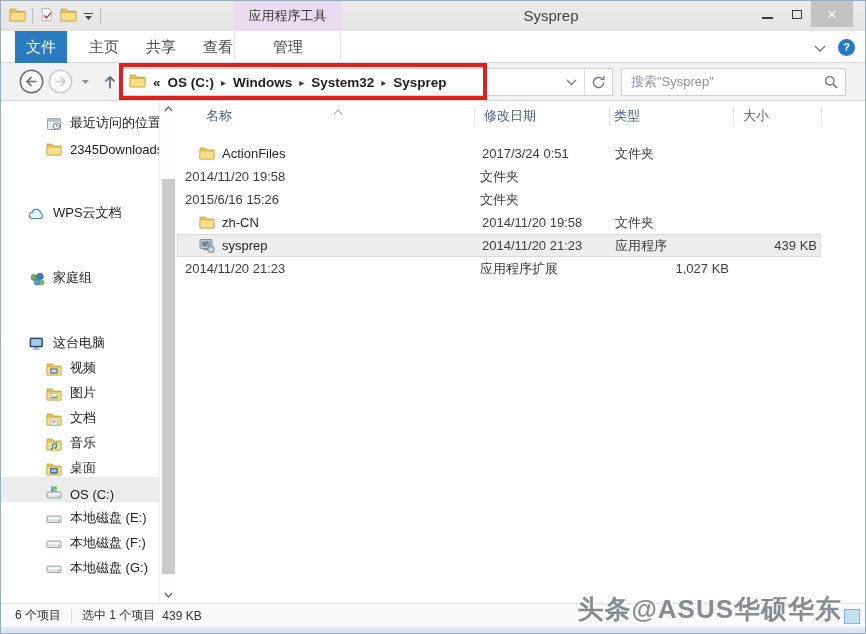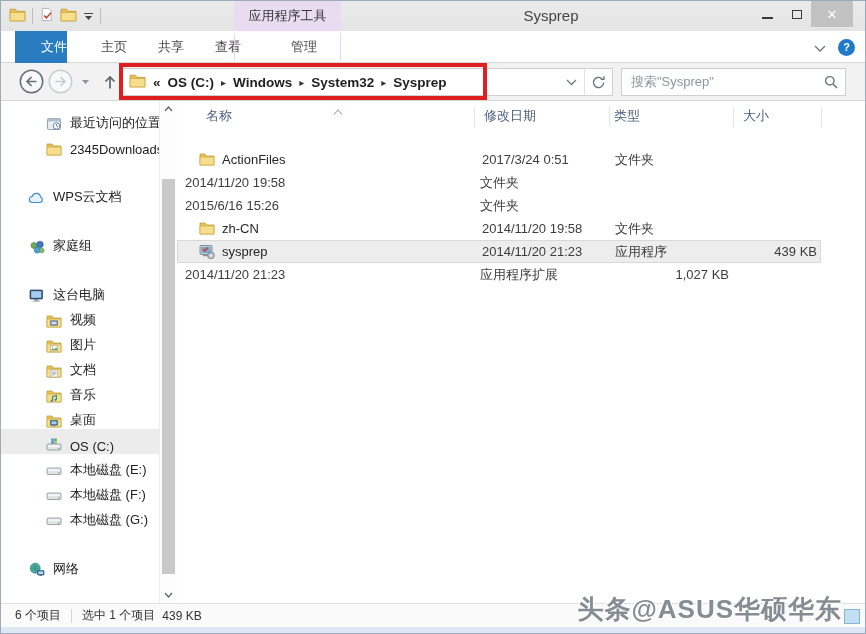--- a/index.html
+++ b/index.html
@@ -17,21 +17,21 @@
   .winbtn{position:absolute;top:0;height:26px;display:flex;align-items:center;justify-content:center;cursor:default}
   .btn-min{left:752px;width:28px}
   .btn-max{left:782px;width:28px}
   .btn-close{left:810px;width:42px;background:#c2c2c2}
   .glyph-min{width:11px;height:0;border-top:2px solid #3c3c3c;margin-top:8px}
   .glyph-max{width:10px;height:9px;border:1.5px solid #3c3c3c}
   .glyph-close{color:#fff;font-size:13px;font-weight:700;line-height:1}
 
   
   .tabrow{position:absolute;left:0;top:30px;width:100%;height:32px;background:#fff;border-bottom:1px solid #d8d8d8}
-  .tab{position:absolute;top:0;height:32px;line-height:32px;text-align:right;font-size:13px;color:#494949;cursor:default}
+  .tab{position:absolute;top:0;height:32px;line-height:32px;text-align:center;font-size:15px;color:#494949;cursor:default}
   .tab-file{left:14px;width:52px;background:#2a7cc0;color:#fff}
   .tab-home{left:80px;width:46px}
   .tab-share{left:137px;width:46px}
   .tab-view{left:194px;width:46px}
   .tab-manage{left:258px;width:58px}
   .ctx-sep{position:absolute;top:2px;width:1px;height:28px;background:#e6d6ee}
   .ribbon-right{position:absolute;right:10px;top:0;height:32px;display:flex;align-items:center;gap:12px}
   .help-badge{width:17px;height:17px;border-radius:50%;background:#2079ca;color:#fff;font-size:11px;font-weight:700;
               display:flex;align-items:center;justify-content:center}
 
@@ -55,37 +55,37 @@
   .search-text{flex:1;padding-left:9px;font-size:13px;color:#8d969e;overflow:hidden;white-space:nowrap}
   .search-btn{width:28px;display:flex;align-items:center;justify-content:center}
   .red-box{position:absolute;left:118px;top:62px;width:368px;height:37px;border:4px solid #de1f1f;z-index:6;pointer-events:none}
 
   
   .main{position:absolute;left:0;top:100px;width:100%;height:502px;background:#fff}
   .sidebar{position:absolute;left:0;top:0;width:158px;height:100%;padding-top:6px;overflow:hidden}
   .si{height:25px;display:flex;align-items:flex-end;gap:7px;font-size:13px;color:#222;white-space:nowrap;overflow:hidden;cursor:default}
   .si.lvl1{padding-left:27px}
   .si.lvl2{padding-left:44px}
-  .si.sect{margin-top:24px}
+  .si.sect{margin-top:40px}
   .si.sel{background:#ececec}
   .si .ic{width:18px;height:16px;flex:0 0 18px;display:flex;align-items:center;justify-content:center}
   .sb{position:absolute;left:158px;top:0;width:18px;height:100%;background:#fdfdfd;border-left:1px solid #ececec}
   .sb-arrow{position:absolute;left:0;width:100%;height:16px;display:flex;align-items:center;justify-content:center}
   .sb-thumb{position:absolute;left:2px;top:78px;width:13px;height:395px;background:#c9c9c9}
 
   .list{position:absolute;left:176px;top:0;right:0;height:100%}
   .lheader{position:relative;height:30px;font-size:13px;color:#4a5f7d;cursor:default}
   .hcell{position:absolute;top:0;height:30px;line-height:30px}
   .h-name{left:29px}
   .h-date{left:307px}
   .h-type{left:437px}
   .h-size{left:566px}
   .hsep{position:absolute;top:5px;width:1px;height:21px;background:#e4e4e4}
   .sort-caret{position:absolute;left:155px;top:2px}
-  .rows{margin-top:17px;width:644px}
+  .rows{margin-top:11px;width:644px}
   .row{display:grid;grid-template-columns:297px 135px 124px 88px;height:23px;align-items:center;font-size:13px;color:#262626;cursor:default}
   .row.selected{background:#ededed;outline:1px solid #d9d9d9;outline-offset:-1px}
   .c-name{display:flex;align-items:center;gap:7px;padding-left:22px;overflow:hidden;white-space:nowrap}
   .c-name .ic{width:16px;height:15px;flex:0 0 16px}
   .c-date,.c-type{padding-left:8px;color:#3d3d3d;white-space:nowrap}
   .c-type{padding-left:6px}
   .c-size{text-align:right;padding-right:4px;color:#3d3d3d;white-space:nowrap}
 
   
   .statusbar{position:absolute;left:0;top:602px;width:100%;height:24px;background:#fafafa;border-top:1px solid #e0e0e0;

